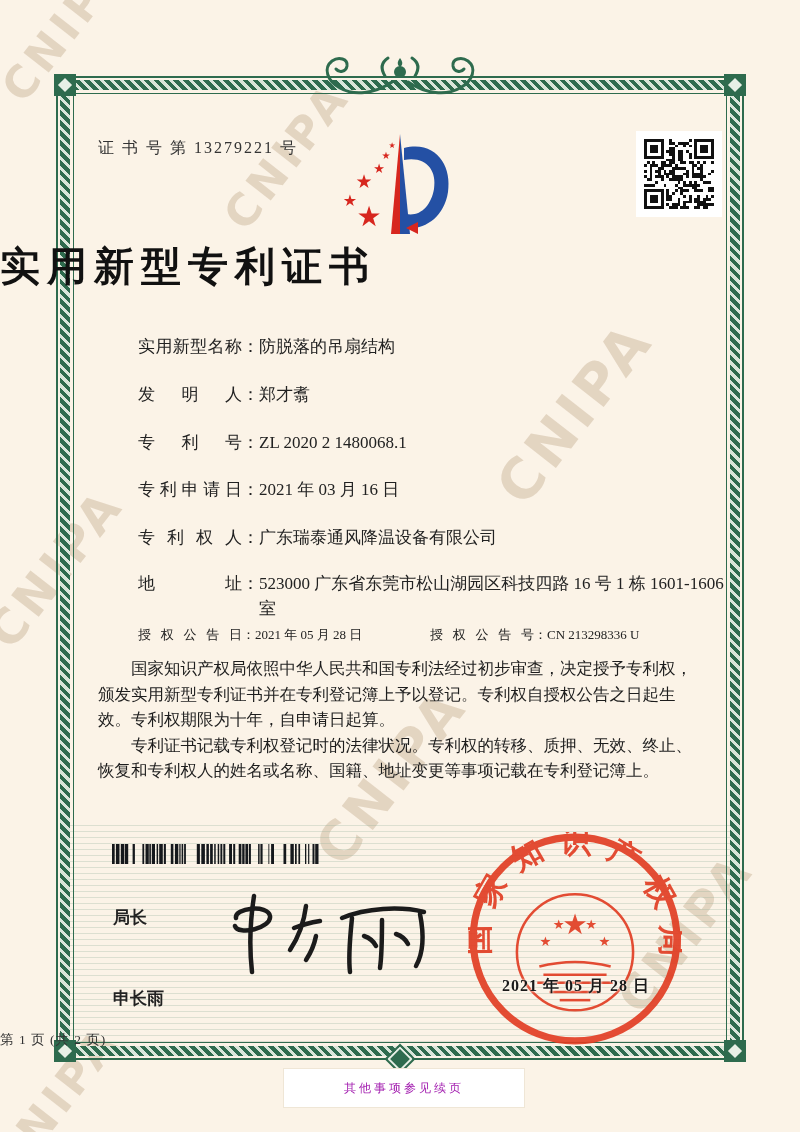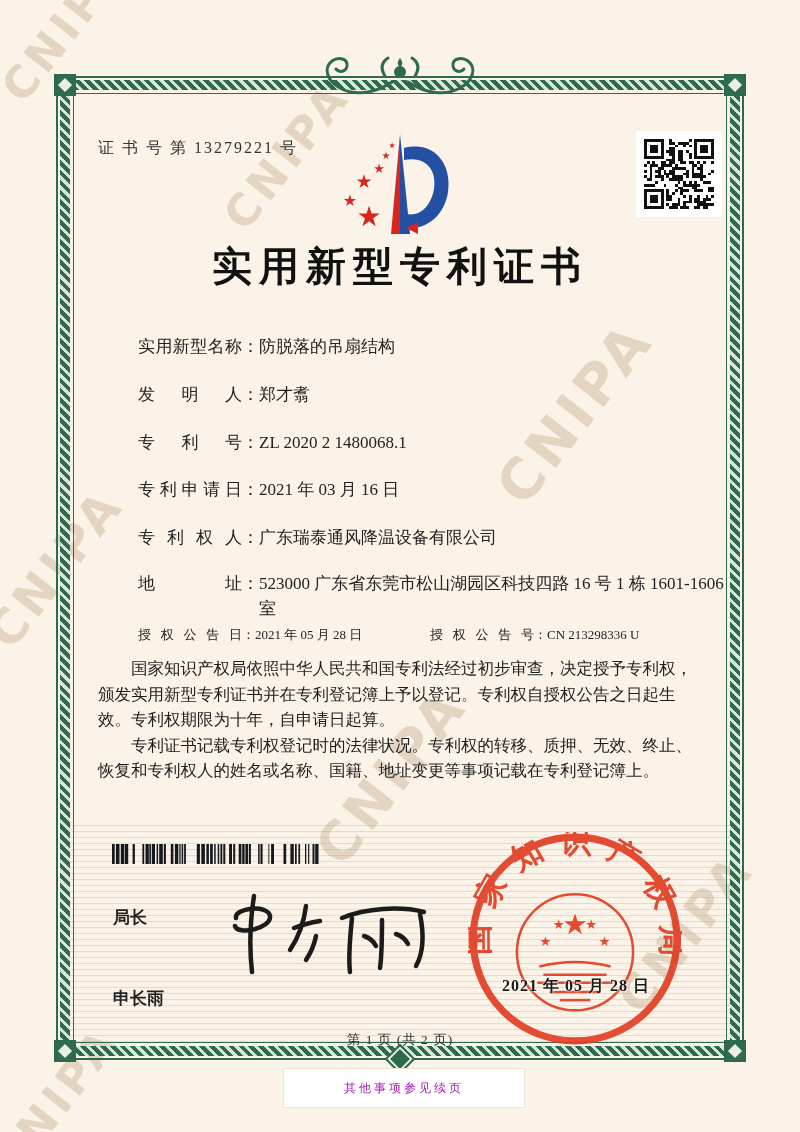--- a/index.html
+++ b/index.html
@@ -37,42 +37,42 @@
     width:14px;height:14px;background:#2e6b4e;border:2px solid #e8f0e6;outline:2px solid #2e6b4e;}
   
   .waves{position:absolute;left:62px;top:822px;width:676px;height:232px;z-index:1;
     background:repeating-linear-gradient(0deg,rgba(140,172,150,.28) 0 1px,transparent 1px 6px);}
   
   .content{position:absolute;inset:0;z-index:3;}
   .certno{position:absolute;left:98px;top:138px;font-size:16px;letter-spacing:2px;color:#333;}
   .logo{position:absolute;left:322px;top:118px;}
   .qr-box{position:absolute;left:636px;top:131px;width:86px;height:86px;background:#fff;
     display:flex;align-items:center;justify-content:center;}
-  .doc-title{position:absolute;left:0;top:239px;width:800px;text-align:center;
+  .doc-title{position:absolute;left:0;top:239px;width:800px;text-align:left;
     font-size:40px;font-weight:700;letter-spacing:7px;color:#111;}
   .field{position:absolute;left:98px;font-size:17px;line-height:25px;color:#222;}
   .flabel{display:inline-block;width:104px;text-align:justify;text-align-last:justify;vertical-align:top;margin-left:40px;}
   .fcolon{vertical-align:top;}
   .fvalue{display:inline-block;vertical-align:top;max-width:484px;}
   .r1{top:334px}.r2{top:382px}.r3{top:430px}.r4{top:477px}.r5{top:525px}.r6{top:571px}
   .grant-row{position:absolute;left:98px;top:626px;font-size:13px;width:620px;}
   .grant-right{position:absolute;left:292px;top:0;}
   .body-text{position:absolute;left:98px;top:656px;width:606px;font-size:16.5px;line-height:25.5px;color:#1d1d1d;}
   .body-text p{margin:0;text-indent:2em;}
   .barcode{position:absolute;left:112px;top:844px;}
   .signer-title{position:absolute;left:113px;top:906px;font-family:"Liberation Sans","DejaVu Sans",sans-serif;
     font-weight:700;font-size:17px;color:#222;}
   .signer-name{position:absolute;left:113px;top:939px;font-family:"Liberation Sans","DejaVu Sans",sans-serif;
     font-weight:700;font-size:17px;color:#222;margin-top:48px;}
   .signature{position:absolute;left:224px;top:884px;}
   .seal{position:absolute;left:468px;top:832px;width:214px;height:214px;}
   .seal-date{position:absolute;left:478px;top:976px;width:196px;text-align:center;
     font-size:16px;letter-spacing:1px;color:#1a1a1a;font-weight:600;
     text-shadow:0 0 3px #fdf8ef,0 0 2px #fdf8ef;}
-  .page-no{position:absolute;left:0;top:1031px;width:800px;text-align:center;font-size:13.5px;letter-spacing:1px;color:#333;}
+  .page-no{position:absolute;left:0;top:1031px;width:800px;text-align:left;font-size:13.5px;letter-spacing:1px;color:#333;}
   .cont-box{position:absolute;left:283px;top:1068px;width:240px;height:38px;background:#ffffff;
     border:1px solid #efe6d6;display:flex;align-items:center;justify-content:center;z-index:3;}
   .cont-box span{font-size:12px;letter-spacing:3px;color:#a21caf;}
 </style>
 </head>
 <body>
 
 <span class="wm wm1">CNIPA</span>
 <span class="wm wm2">CNIPA</span>
 <span class="wm wm3">CNIPA</span>

